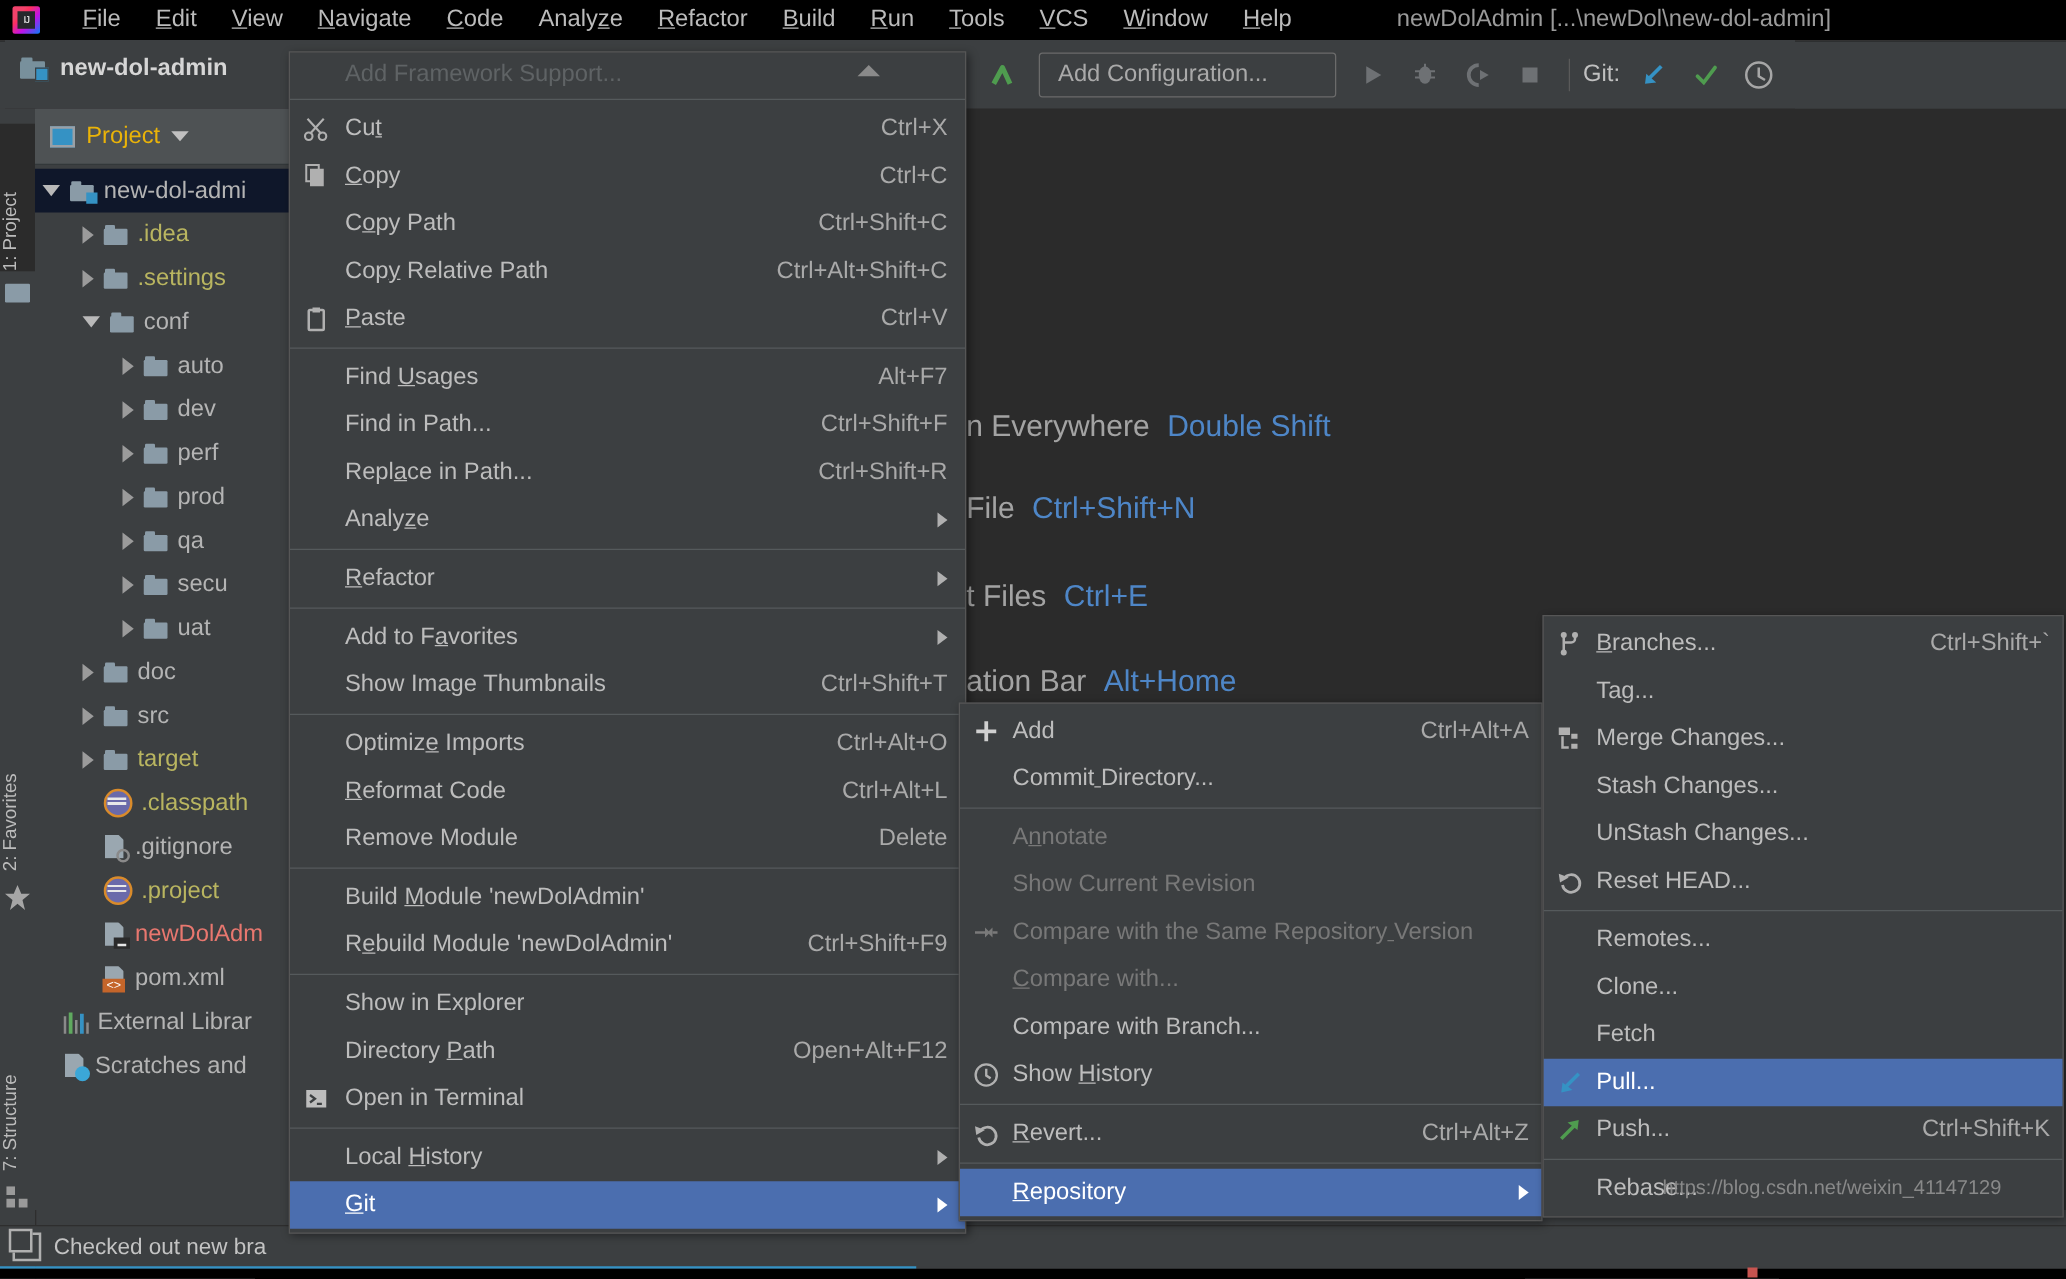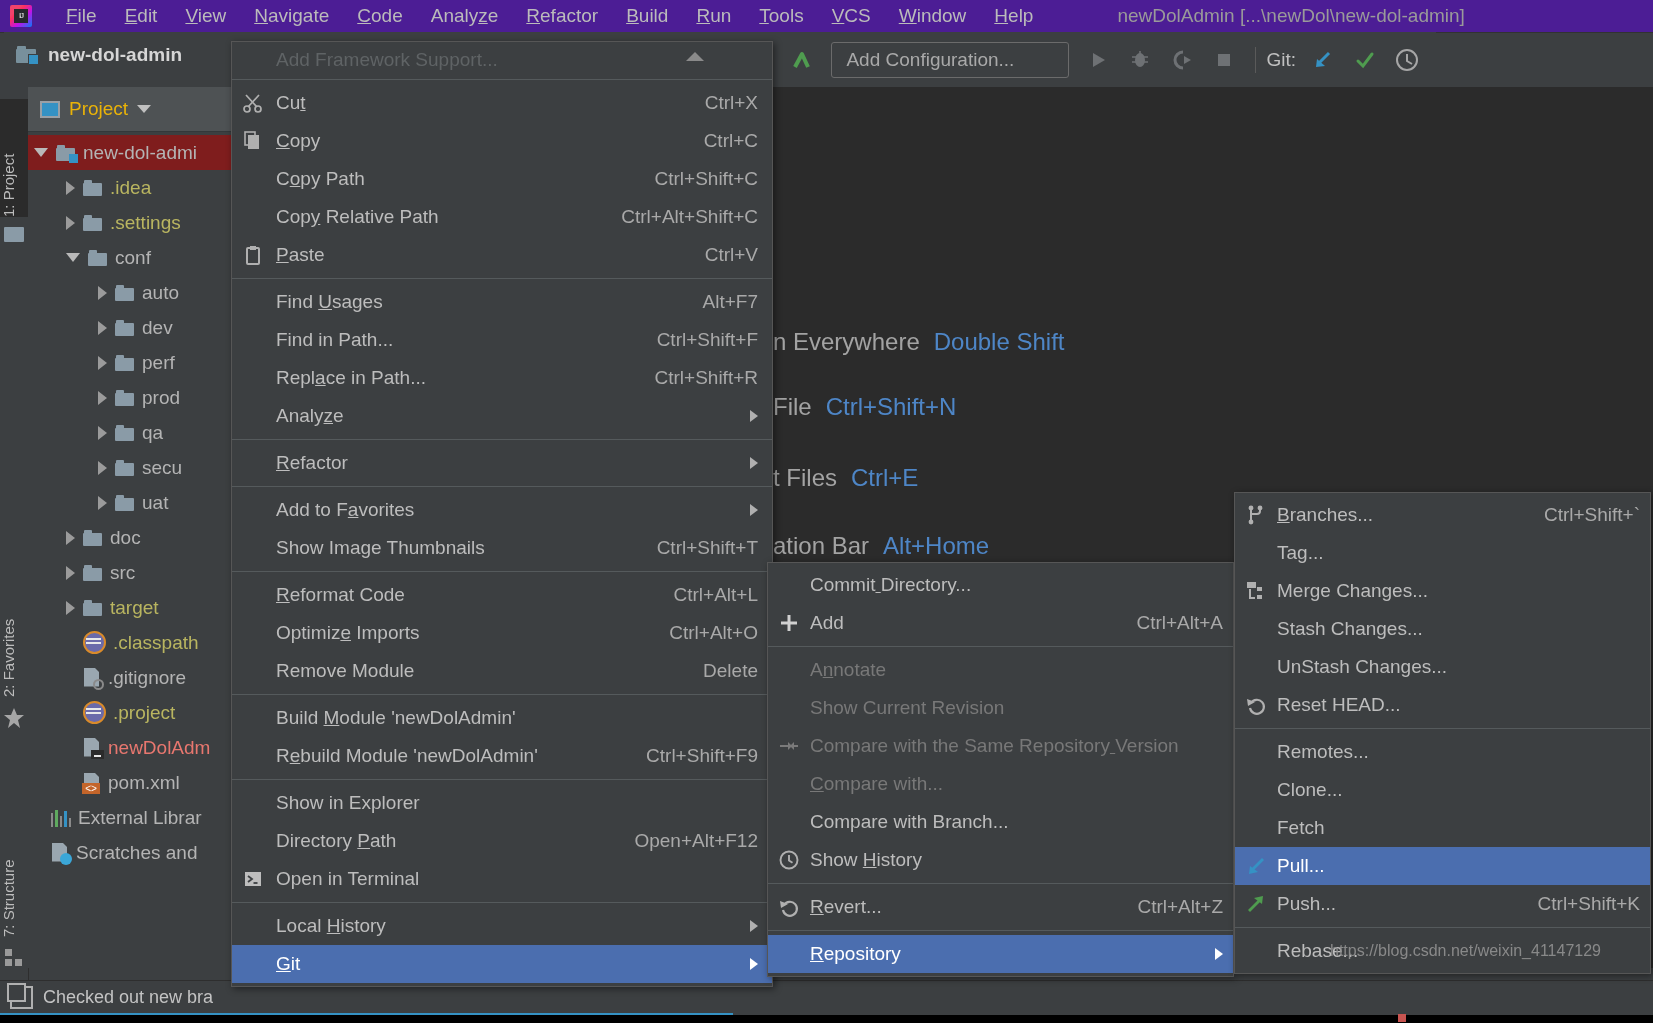--- a/index.html
+++ b/index.html
@@ -13,21 +13,21 @@
   #app {
     position: relative;
     width: 1653px; height: 1023px;
     background: #3c3f41;
   }
 
   
   .menubar {
     position: absolute; top: 0; left: 0;
     width: 1653px; height: 32px;
-    background: #4c1d95;
+    background: #000000;
     display: flex; align-items: center;
     border-bottom: 1px solid #323232;
   }
   .ij-logo {
     width: 22px; height: 22px; margin-left: 10px; margin-right: 20px;
     border-radius: 2px; position: relative; flex: none;
     background: linear-gradient(135deg,#f2426b 0%, #f2426b 26%, #fe315d 34%, #c112e8 62%, #087cfa 100%);
     display: flex; align-items: center; justify-content: center;
   }
   .ij-logo i {
@@ -106,21 +106,21 @@
   }
   .proj-header .sq {
     width:20px; height:17px; border:2px solid #9aa0a6; box-sizing:border-box;
     background:#3592c4;
   }
   .proj-header .t { color:#eab308; font-size:19px; }
   .caret-dn { width:0;height:0;border-left:7px solid transparent;border-right:7px solid transparent;border-top:8px solid #c0c0c0; }
 
   .tree { padding-top:3px; font-size:19px; color:#b4b4b4; }
   .tnode { height:35px; display:flex; align-items:center; white-space:nowrap; }
-  .tnode.sel { background:#7f1d1d; }
+  .tnode.sel { background:#0f172a; }
   .tw { width:0;height:0;border-top:7px solid transparent;border-bottom:7px solid transparent;border-left:9px solid #9b9b9b; margin-right:8px; flex:none;}
   .tw.open { border-left:7px solid transparent;border-right:7px solid transparent;border-top:9px solid #b9b9b9; border-bottom:0; margin-right:8px; }
   .tw.none { border:0; width:9px; margin-right:8px;}
   .tlabel { margin-left:7px; }
   .c-yellow { color:#b9b560; }
   .c-red { color:#e8776f; }
   .c-gray { color:#b4b4b4; }
 
   .fold {
     width:20px; height:16px; position:relative; flex:none;
@@ -543,27 +543,27 @@
           <span class="arrow-r"></span>
         </div>
         <div class="mrow">
           <span class="ic"></span>
           <span class="lbl">Show Image Thumbnails</span>
           <span class="acc">Ctrl+Shift+T</span>
         </div>
         <div class="msep"></div>
         <div class="mrow">
           <span class="ic"></span>
+          <span class="lbl">Optimiz<u>e</u> Imports</span>
+          <span class="acc">Ctrl+Alt+O</span>
+        </div>
+        <div class="mrow">
+          <span class="ic"></span>
           <span class="lbl"><u>R</u>eformat Code</span>
           <span class="acc">Ctrl+Alt+L</span>
-        </div>
-        <div class="mrow">
-          <span class="ic"></span>
-          <span class="lbl">Optimiz<u>e</u> Imports</span>
-          <span class="acc">Ctrl+Alt+O</span>
         </div>
         <div class="mrow">
           <span class="ic"></span>
           <span class="lbl">Remove Module</span>
           <span class="acc">Delete</span>
         </div>
         <div class="msep"></div>
         <div class="mrow">
           <span class="ic"></span>
           <span class="lbl">Build <u>M</u>odule 'newDolAdmin'</span>
@@ -603,31 +603,31 @@
           <span class="ic"></span>
           <span class="lbl"><u>G</u>it</span>
           <span class="arrow-r"></span>
         </div>
       </div>
   </div>
 
   <div class="menu" id="menu2">
     <div id="menu2-items">
         <div class="mrow">
-          <span class="ic"></span>
-          <span class="lbl">Commit<u> </u>Directory...</span>
-        </div>
-        <div class="mrow">
           <span class="ic">
             <svg width="22" height="22" viewBox="0 0 22 22">
               <path d="M11 3v16 M3 11h16" stroke="#d0d0d0" stroke-width="3"></path>
             </svg>
           </span>
           <span class="lbl">Add</span>
           <span class="acc">Ctrl+Alt+A</span>
+        </div>
+        <div class="mrow">
+          <span class="ic"></span>
+          <span class="lbl">Commit<u> </u>Directory...</span>
         </div>
         <div class="msep"></div>
         <div class="mrow dis">
           <span class="ic"></span>
           <span class="lbl">A<u>n</u>notate</span>
         </div>
         <div class="mrow dis">
           <span class="ic"></span>
           <span class="lbl">Show Current Revision</span>
         </div>

